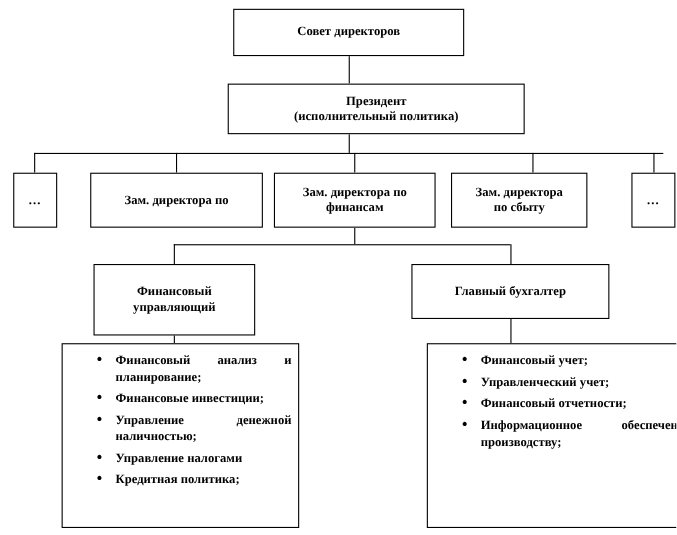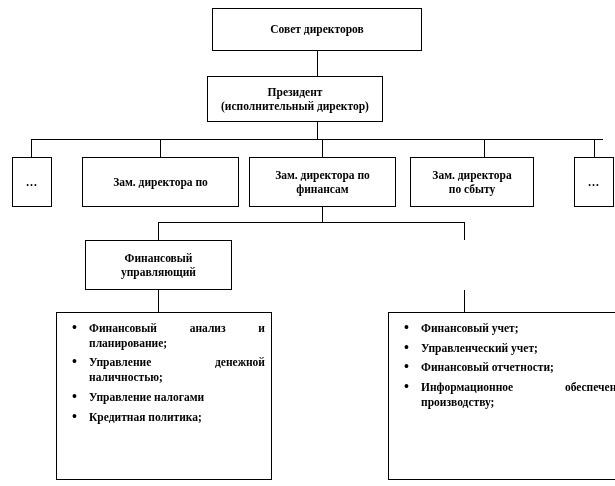--- a/index.html
+++ b/index.html
@@ -39,21 +39,21 @@
     background: #000000;
   }
   .h-line { height: 1px; }
   .v-line { width: 1px; }
 
   .listbox {
     position: absolute;
     box-sizing: border-box;
     border: 1px solid #000000;
     background: #ffffff;
-    padding: 8px 6px 6px 6px;
+    padding: 8px 6px 6px 22px;
   }
   .listbox ul {
     margin: 0;
     padding: 0 0 0 26px;
     list-style: none;
   }
   .listbox li {
     position: relative;
     font-weight: bold;
     font-size: 11.5px;
@@ -101,24 +101,24 @@
 
   <div class="line v-line" style="left:158px; top:290px; height:22px;"></div>
   <div class="line v-line" style="left:464px; top:290px; height:22px;"></div>
 
   <div class="box" style="left:212px; top:8px; width:210px; height:43px;justify-content:center;">
     <div class="lines">
       <span>Совет директоров</span>
     </div>
   </div>
 
-  <div class="box" style="left:207px; top:76px; width:176px; height:46px;">
+  <div class="box" style="left:207px; top:76px; width:270px; height:46px;">
     <div class="lines">
       <div>Президент</div>
-      <div>(исполнительный директор)</div>
+      <div>(исполнительный политика)</div>
     </div>
   </div>
 
   <div class="box" style="left:12px; top:157px; width:40px; height:50px;">
     <div class="lines dots">…</div>
   </div>
 
   <div class="box" style="left:82px; top:157px; width:157px; height:50px;">
     <div class="lines">
       <div>Зам. директора по</div>
@@ -136,31 +136,37 @@
     <div class="lines">
       <div>Зам. директора</div>
       <div>по сбыту</div>
     </div>
   </div>
 
   <div class="box" style="left:574px; top:157px; width:40px; height:50px;">
     <div class="lines dots">…</div>
   </div>
 
-  <div class="box" style="left:85px; top:240px; width:147px; height:50px;">
+  <div class="box" style="left:85px; top:240px; width:147px; height:65px;">
     <div class="lines">
       <div>Финансовый</div>
       <div>управляющий</div>
     </div>
   </div>
 
+  <div class="box" style="left:374px; top:240px; width:180px; height:50px;">
+    <div class="lines">
+      <span>Главный бухгалтер</span>
+    </div>
+  </div>
 
   <div class="listbox" style="left:56px; top:312px; width:216px; height:168px;">
     <ul>
       <li>Финансовый анализ и планирование;</li>
+      <li>Финансовые инвестиции;</li>
       <li>Управление денежной наличностью;</li>
       <li>Управление налогами</li>
       <li>Кредитная политика;</li>
     </ul>
   </div>
 
   <div class="listbox" style="left:340px; top:312px; width:247px; height:168px;margin-left:48px;">
     <ul>
       <li>Финансовый учет;</li>
       <li>Управленческий учет;</li>

